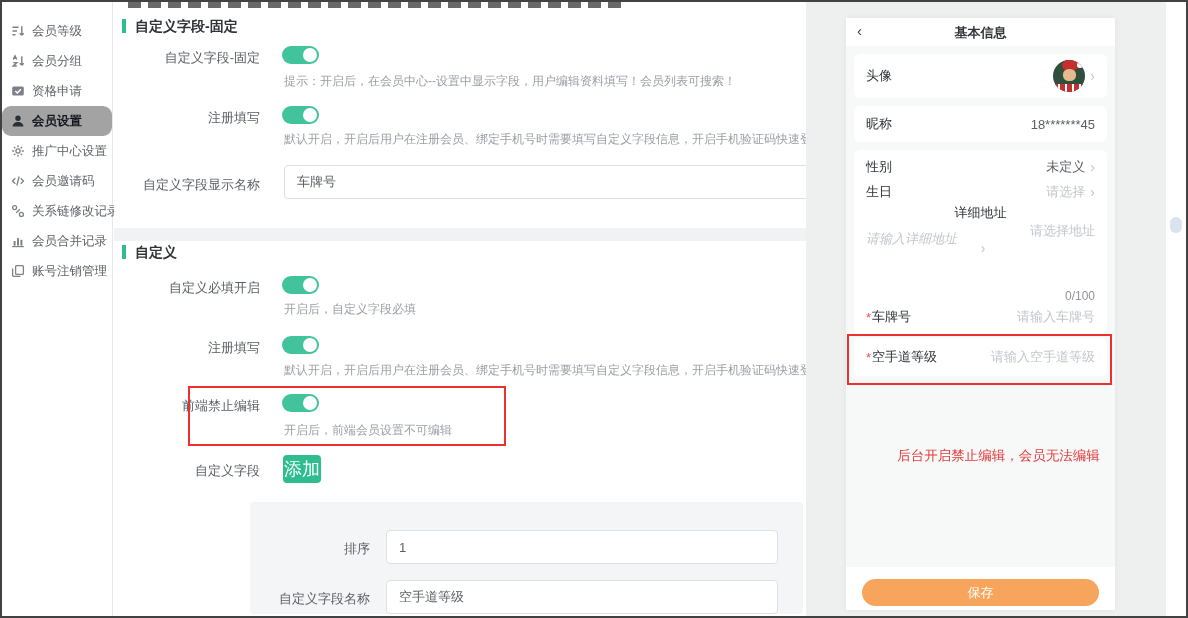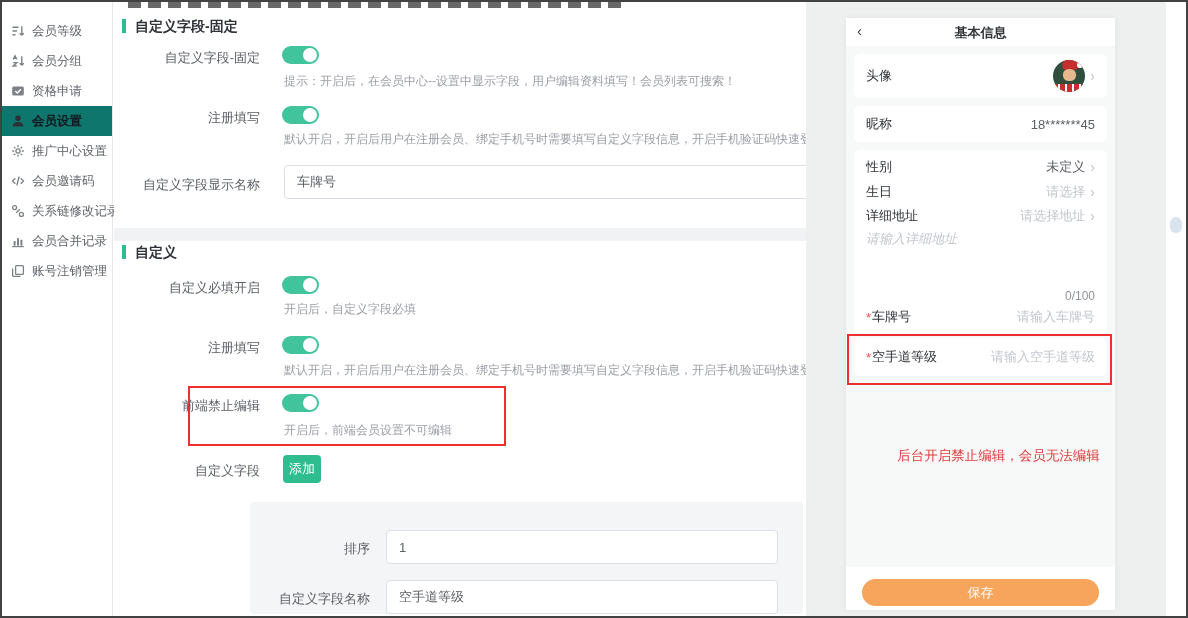--- a/index.html
+++ b/index.html
@@ -4,38 +4,38 @@
 <style>
   * { margin:0; padding:0; box-sizing:border-box; }
   html,body { width:1188px; height:618px; }
   body { font-family:"Liberation Sans","DejaVu Sans",sans-serif; background:#fff; }
   .page { position:relative; width:1188px; height:618px; border:2px solid #424242; background:#fff; overflow:hidden; }
 
   
   .sidebar { position:absolute; left:0; top:0; width:111px; height:614px; background:#fff; border-right:1px solid #e8e8e8; padding-top:14px; }
   .side-item { display:flex; align-items:center; gap:7px; height:30px; padding-left:9px; color:#5f6369; font-size:12.5px; cursor:pointer; white-space:nowrap; }
   .side-item .ic { width:14px; height:14px; flex:0 0 14px; color:#7d8188; display:inline-flex; }
-  .side-item.active { background:#0f766e; color:#15191f; font-weight:bold; }
+  .side-item.active { background:#a3a3a3; color:#15191f; font-weight:bold;border-radius:9px; }
   .side-item.active .ic { color:#2b2f36; }
   .ic svg { width:14px; height:14px; }
 
   
   .main { position:absolute; left:112px; top:0; width:692px; height:614px; background:#fff; overflow:hidden; }
   .clipped-strip { position:absolute; left:14px; top:0; width:496px; height:6px;
     background:repeating-linear-gradient(90deg,#4e4e4e 0 13px,transparent 13px 20px); opacity:.85; }
   .sec-title { position:absolute; font-size:14px; font-weight:bold; color:#2f3338; }
   .sec-title::before { content:""; position:absolute; left:-13px; top:1px; width:4px; height:14px; background:#2dbd8e; }
   .row-label { position:absolute; width:146px; left:0; text-align:right; font-size:13px; color:#5c6066; }
   .hint { position:absolute; left:170px; font-size:12px; color:#9a9ea5; white-space:nowrap; }
   .toggle { position:absolute; left:168px; width:37px; height:18px; border-radius:9px; background:#41c39c; cursor:pointer; }
   .toggle::after { content:""; position:absolute; right:2px; top:2px; width:14px; height:14px; border-radius:50%; background:#fff; }
   .txt-input { position:absolute; height:34px; border:1px solid #dcdfe6; border-radius:4px; padding:0 12px; font-size:13px; color:#5c6066; background:#fff; outline:none; font-family:inherit; }
   .gray-band { position:absolute; left:0; top:226px; width:692px; height:13px; background:#f1f2f4; }
   .red-box { position:absolute; border:2px solid #ee2f2f; background:transparent; pointer-events:none; }
-  .add-btn { position:absolute; left:169px; top:453px; width:38px; height:28px; background:#2dbd8e; color:#fff; border:none; border-radius:4px; font-size:13px; cursor:pointer; font-family:inherit; }
+  .add-btn { position:absolute; left:169px; top:453px; width:38px; height:28px; background:#2dbd8e; color:#fff; border:none; border-radius:4px; font-size:18px; cursor:pointer; font-family:inherit; }
   .form-card { position:absolute; left:136px; top:500px; width:553px; height:112px; background:#f4f5f6; border-radius:4px; }
   .form-card .row-label { width:100px; }
 
   
   .right-region { position:absolute; left:804px; top:0; width:362px; height:614px; background:#eef0f0; }
   .phone { position:absolute; left:40px; top:16px; width:269px; height:592px; background:#f7f8f8; box-shadow:0 0 6px rgba(0,0,0,.06); }
   .p-header { position:absolute; left:0; top:0; width:269px; height:28px; background:#fff; }
   .p-back { position:absolute; left:11px; top:4px; font-size:15px; color:#3a3e44; cursor:pointer; }
   .p-title { position:absolute; left:0; top:6px; width:269px; text-align:center; font-size:13px; font-weight:bold; color:#303338; }
   .p-card { position:absolute; left:8px; width:253px; background:#fff; border-radius:6px; }
@@ -225,21 +225,21 @@
         <div class="p-row" style="height:26px; margin-top:4px;">
           <span class="p-label">性别</span>
           <span class="p-value">未定义</span>
           <span class="p-chev">›</span>
         </div>
         <div class="p-row" style="height:24px;">
           <span class="p-label">生日</span>
           <span class="p-placeholder">请选择</span>
           <span class="p-chev">›</span>
         </div>
-        <div class="p-row" style="height:24px;">
+        <div class="p-row" style="height:24px;flex-direction:column;">
           <span class="p-label">详细地址</span>
           <span class="p-placeholder">请选择地址</span>
           <span class="p-chev">›</span>
         </div>
         <div class="p-row" style="height:22px;">
           <span class="p-placeholder" style="margin-left:0;font-style:italic;">请输入详细地址</span>
         </div>
         <div class="p-row" style="height:20px; position:absolute; bottom:6px; right:0; left:0;">
           <span class="p-value" style="font-size:12px; color:#8f939a;">0/100</span>
         </div>

